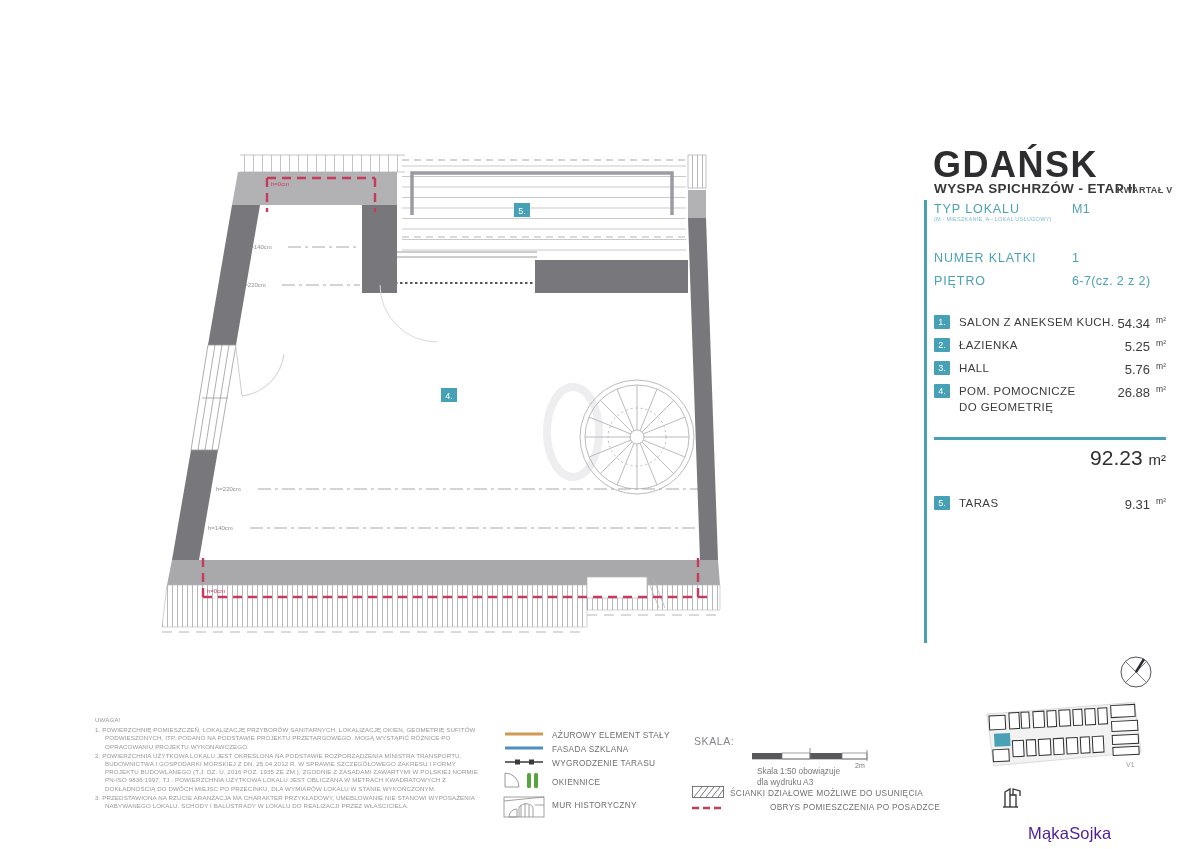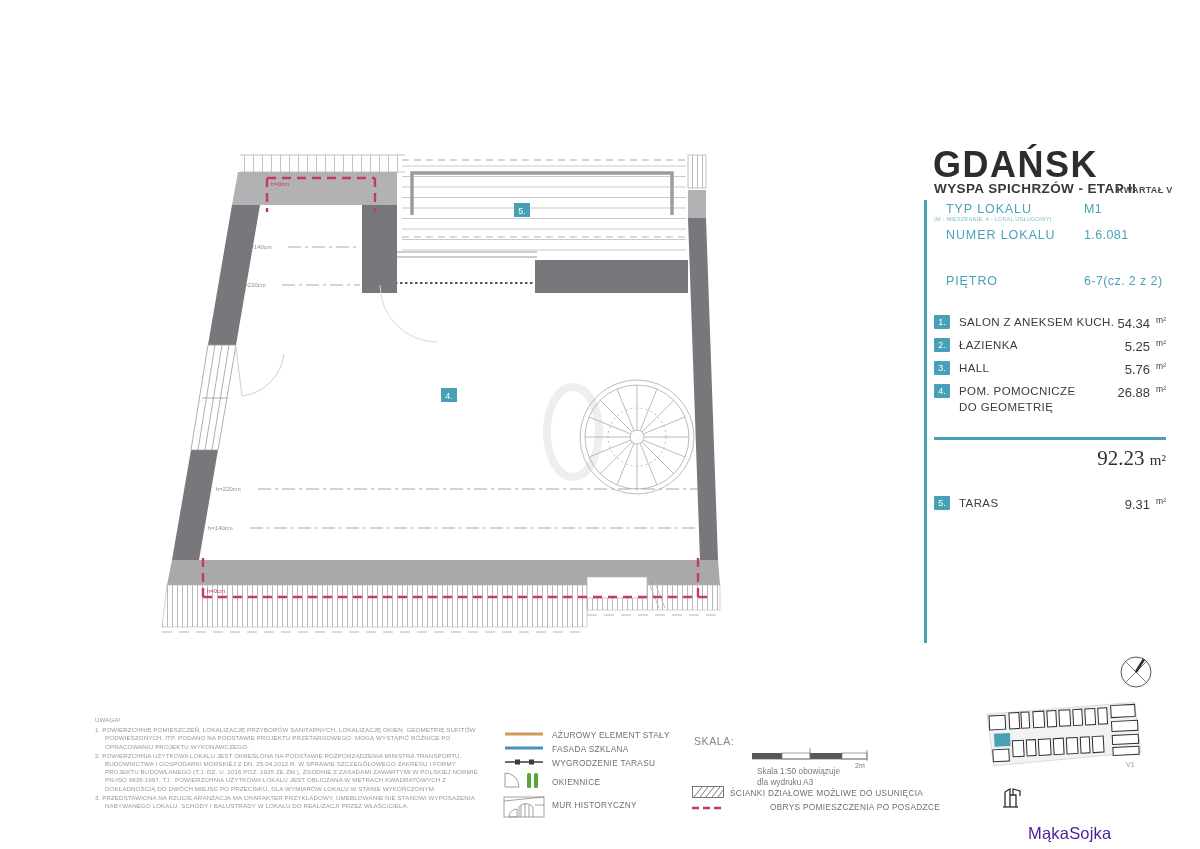--- a/index.html
+++ b/index.html
@@ -3,33 +3,33 @@
 <meta charset="utf-8">
 <style>
   html,body{margin:0;padding:0;background:#fff;}
   #page{position:relative;width:1200px;height:849px;background:#fff;overflow:hidden;
         font-family:"Liberation Sans",sans-serif;color:#3a3a3c;}
   .abs{position:absolute;}
   
   .city{left:933px;top:144px;font-size:36px;font-weight:600;letter-spacing:1.5px;color:#2d2d2f;}
   .project{left:934px;top:181px;font-size:13.5px;font-weight:700;letter-spacing:.4px;color:#38383a;}
   .kwartal{left:1117px;top:185px;font-size:9px;font-weight:600;color:#4a4a4c;letter-spacing:.3px;}
-  .inforow{left:934px;width:232px;height:18px;margin-left:12px;}
+  .inforow{left:934px;width:232px;height:18px;}
   .inforow .lbl{position:absolute;left:0;top:0;font-size:12.5px;letter-spacing:.9px;color:#4aa2b7;}
   .inforow .val{position:absolute;left:138px;top:0;font-size:12.5px;letter-spacing:.4px;color:#4aa2b7;}
   .caption{left:934px;top:216px;font-size:5.6px;color:#7fbecb;letter-spacing:.2px;}
   .roomrow{left:934px;width:232px;}
   .badge{position:absolute;left:0;top:0;width:16px;height:14px;background:#47a1b6;color:#fff;
          font-size:9px;text-align:center;line-height:14px;border-radius:1px;}
   .rlabel{position:absolute;left:25px;top:1px;font-size:11.5px;letter-spacing:.4px;color:#3c3c3e;}
   .rlabel2{position:absolute;left:25px;top:17px;font-size:11.5px;letter-spacing:.4px;color:#3c3c3e;}
   .rarea{position:absolute;right:16px;top:1px;font-size:13px;color:#3c3c3e;text-align:right;}
   .runit{position:absolute;right:0;top:0;font-size:8.5px;color:#3c3c3e;}
   .divider{left:934px;top:437px;width:232px;height:2.5px;background:#47a1b6;}
-  .total{left:934px;top:446px;width:232px;text-align:right;font-size:21px;color:#2f2f31;font-family:Liberation Serif, serif;}
+  .total{left:934px;top:446px;width:232px;text-align:right;font-size:21px;color:#2f2f31;}
   .total .u{font-size:15px;}
   .vrule{left:924px;top:200px;width:2.5px;height:443px;background:#47a1b6;}
   
   .notes{left:95px;top:716px;width:385px;font-size:6.2px;line-height:1.32;color:#98989b;letter-spacing:.1px;}
   .notes .t{margin-bottom:2px;}
   .notes .item{padding-left:10px;text-indent:-10px;margin-bottom:1px;}
   
   .leg-text{font-size:8.3px;color:#6f6f72;letter-spacing:.3px;}
   .skala{left:694px;top:735px;font-size:10.5px;color:#85858a;letter-spacing:.6px;}
   .scale-note{left:757px;top:766px;font-size:8.3px;color:#77777a;line-height:1.35;}
@@ -172,23 +172,23 @@
   <div class="abs project">WYSPA SPICHRZÓW - ETAP II</div>
   <div class="abs kwartal">KWARTAŁ V</div>
 
   <div class="abs vrule"></div>
 
   <div class="abs inforow" style="top:202px;">
     <span class="lbl">TYP LOKALU</span>
     <span class="val">M1</span>
   </div>
   <div class="abs caption">(M - MIESZKANIE, A - LOKAL USŁUGOWY)</div>
-  <div class="abs inforow" style="top:228px;">
-    <span class="lbl">NUMER LOKALU</span>
-    <span class="val">1.6.081</span>
+  <div class="abs inforow" style="top:251px;">
+    <span class="lbl">NUMER KLATKI</span>
+    <span class="val">1</span>
   </div>
   <div class="abs inforow" style="top:274px;">
     <span class="lbl">PIĘTRO</span>
     <span class="val">6-7(cz. 2 z 2)</span>
   </div>
 
   <div class="abs roomrow" style="top:315px;height:20px;">
     <span class="badge">1.</span>
     <span class="rlabel">SALON Z ANEKSEM KUCH.</span>
     <span class="rarea">54.34</span>

